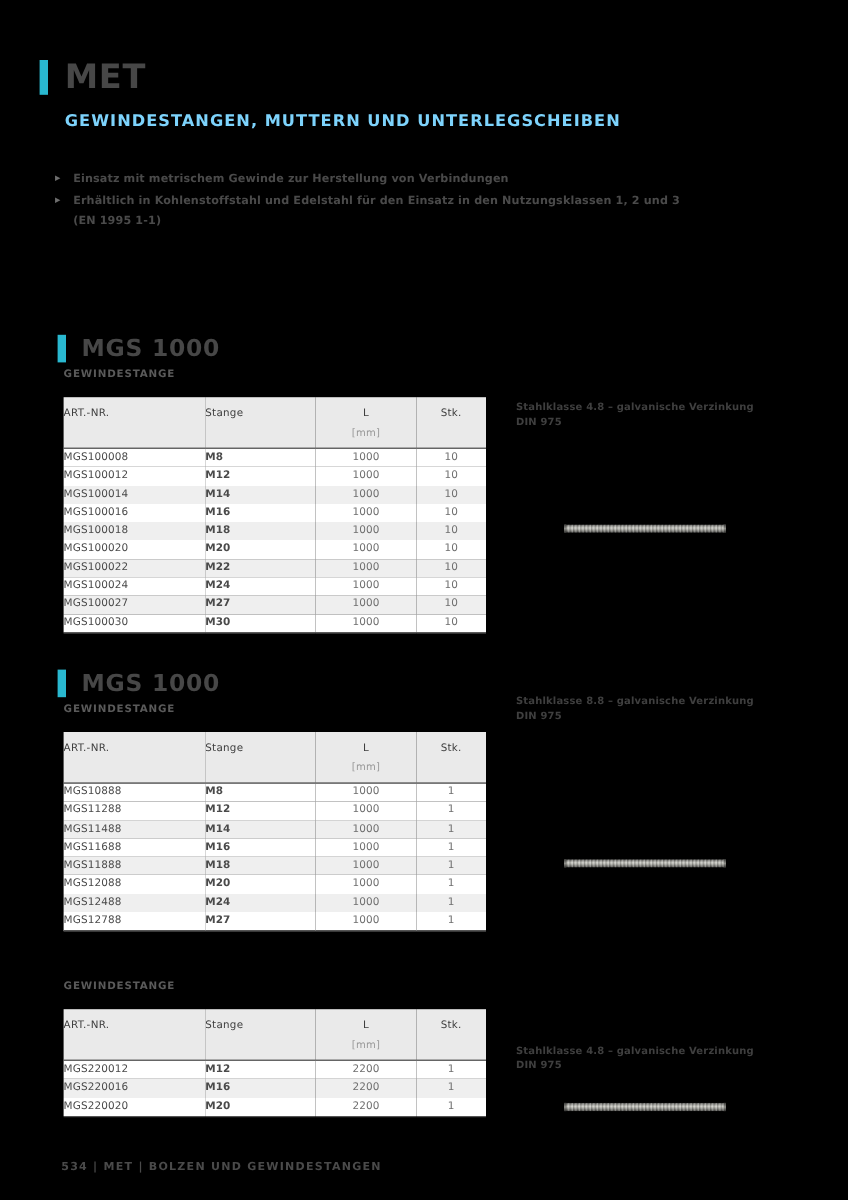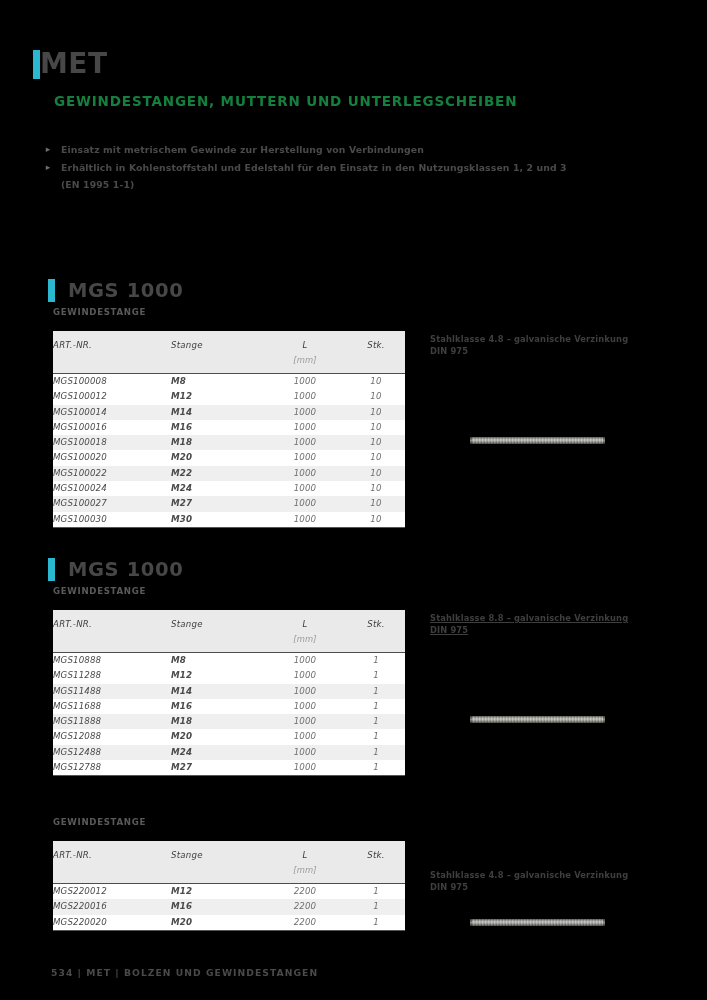--- a/index.html
+++ b/index.html
@@ -27,20 +27,21 @@
   
   .page-header {
     position: absolute;
     left: 33px;
     top: 47px;
     width: 620px;
   }
   .title-row {
     display: flex;
     align-items: center;
+    gap: 14px;
     height: 34px;
   }
   .accent-bar {
     width: 7px;
     height: 29px;
     background: #29b8d0;
     flex: none;
   }
   .page-title {
     font-size: 28px;
@@ -49,21 +50,21 @@
     color: #474747;
     line-height: 1;
     font-family: "DejaVu Sans", sans-serif;
   }
   .page-subtitle {
     margin-left: 21px;
     margin-top: 12px;
     font-size: 13.5px;
     font-weight: bold;
     letter-spacing: 0.85px;
-    color: #15803d;
+    color: #7dd3fc;
     white-space: nowrap;
   }
 
   
   .bullets {
     position: absolute;
     left: 44px;
     top: 142px;
     width: 600px;
   }
@@ -131,21 +132,20 @@
     font-weight: bold;
     color: #5a5a5a;
     letter-spacing: 0.7px;
   }
 
   
   .table-wrap {
     margin-left: 53px;
     margin-top: 14px;
     width: 348px;
-    font-style: italic;
   }
   table.spec {
     width: 352px;
     border-collapse: collapse;
     table-layout: fixed;
   }
   table.spec thead td {
     background: #eaeaea;
     color: #3d3d3d;
     font-size: 8.6px;
@@ -194,21 +194,21 @@
     position: absolute;
     left: 430px;
     width: 250px;
     font-size: 8.3px;
     font-weight: bold;
     color: #3f3f3f;
     line-height: 11.5px;
     letter-spacing: 0.15px;
   }
   #note-0 { top: 334px; }
-  #note-1 { top: 613px; text-decoration: underline; }
+  #note-1 { top: 579px; }
   #note-2 { top: 870px; }
 
   .rod {
     position: absolute;
     left: 470px;
     width: 135px;
     height: 7px;
     border-radius: 1px;
     background:
       repeating-linear-gradient(90deg,

